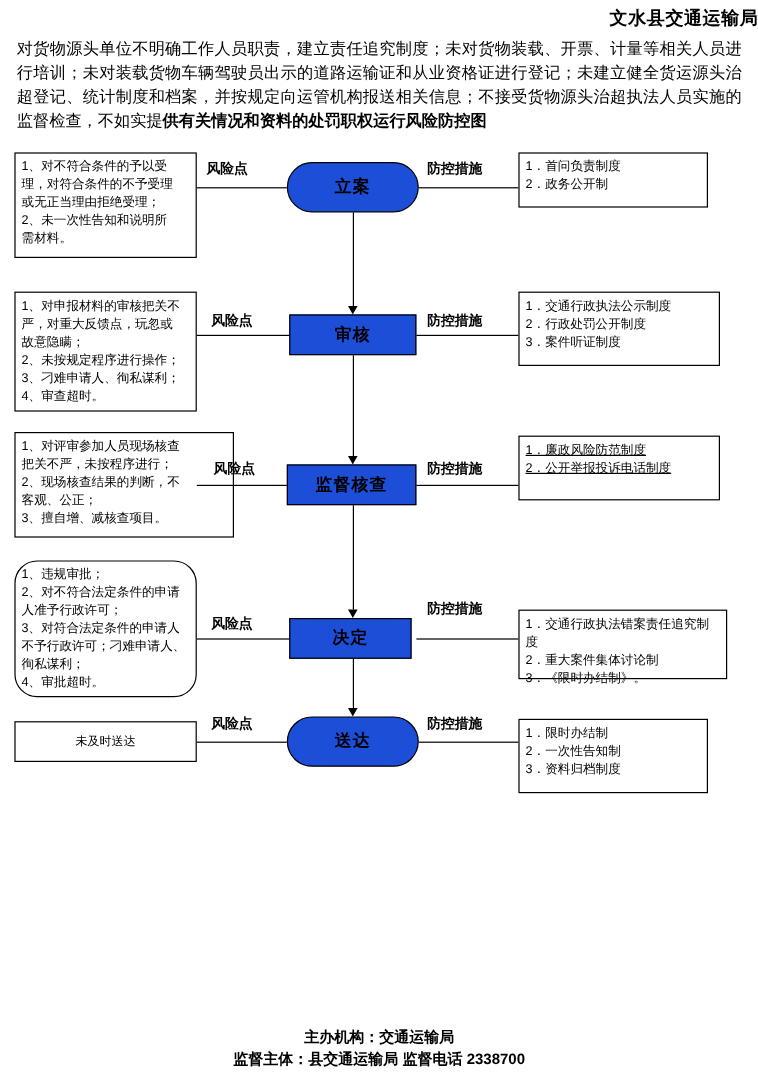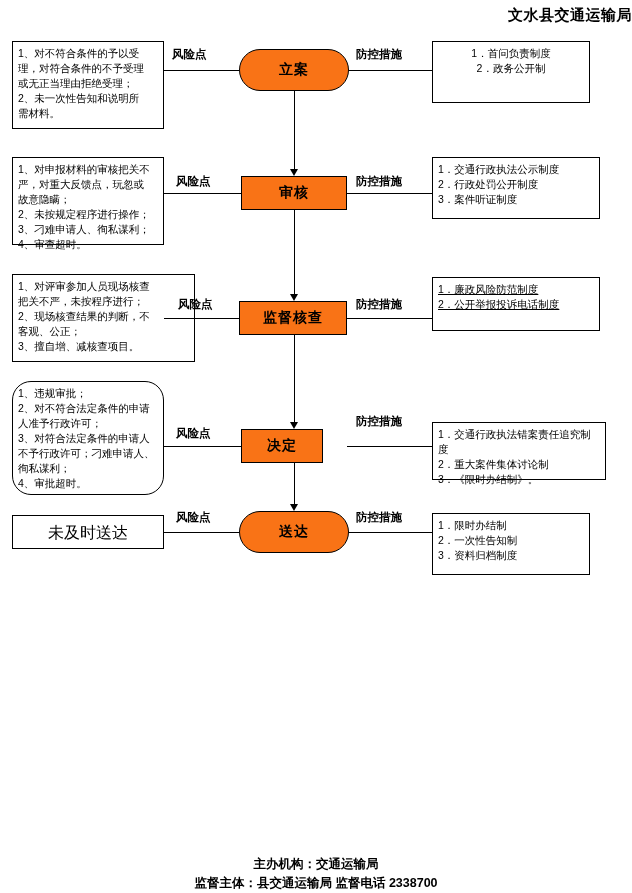--- a/index.html
+++ b/index.html
@@ -49,21 +49,21 @@
     background: #fff;
     box-sizing: border-box;
     font-size: 10.5px;
     line-height: 15px;
     padding: 4px 5px;
     white-space: pre-line;
   }
   .stage {
     position: absolute;
     border: 1px solid #000;
-    background: #f97316;
+    background: #1d4ed8;
     box-sizing: border-box;
     display: flex;
     align-items: center;
     justify-content: center;
     font-size: 14px;
     font-weight: bold;
     letter-spacing: 1px;
   }
   .stage.round {
     border-radius: 24px;
@@ -103,37 +103,40 @@
     font-weight: bold;
   }
 </style>
 </head>
 <body>
 
 <div class="page">
 
   <div class="title">文水县交通运输局</div>
 
+  <div class="intro">
+    <span>对货物源头单位不明确工作人员职责，建立责任追究制度；未对货物装载、开票、计量等相关人员进行培训；未对装载货物车辆驾驶员出示的道路运输证和从业资格证进行登记；未建立健全货运源头治超登记、统计制度和档案，并按规定向运管机构报送相关信息；不接受货物源头治超执法人员实施的监督检查，不如实提</span><span class="tail">供有关情况和资料的处罚职权运行风险防控图</span>
+  </div>
 
   <div class="diagram">
 
     <div class="box" style="left:12px; top:12px; width:152px; height:88px;">1、对不符合条件的予以受理，对符合条件的不予受理
 或无正当理由拒绝受理；
 2、未一次性告知和说明所
 需材料。</div>
     <div class="lbl" style="left:172px; top:18px;">风险点</div>
     <div class="stage round" style="left:239px; top:20px; width:110px; height:42px;">立案</div>
     <div class="lbl" style="left:356px; top:18px;">防控措施</div>
-    <div class="box" style="left:432px; top:12px; width:158px; height:62px;text-align:center;">1．首问负责制度
+    <div class="box" style="left:432px; top:12px; width:158px; height:46px;">1．首问负责制度
 2．政务公开制</div>
 
     <div class="line-h" style="left:164px; top:41px; width:75px;"></div>
     <div class="line-h" style="left:349px; top:41px; width:83px;"></div>
 
-    <div class="box" style="left:12px; top:128px; width:152px; height:88px;">1、对申报材料的审核把关不
+    <div class="box" style="left:12px; top:128px; width:152px; height:100px;">1、对申报材料的审核把关不
 严，对重大反馈点，玩忽或
 故意隐瞒；
 2、未按规定程序进行操作；
 3、刁难申请人、徇私谋利；
 4、审查超时。</div>
     <div class="lbl" style="left:176px; top:145px;">风险点</div>
     <div class="stage" style="left:241px; top:147px; width:106px; height:34px;text-align:center;">审核</div>
     <div class="lbl" style="left:356px; top:145px;">防控措施</div>
     <div class="box" style="left:432px; top:128px; width:168px; height:62px;">1．交通行政执法公示制度
 2．行政处罚公开制度
@@ -157,30 +160,30 @@
     <div class="line-h" style="left:347px; top:289px; width:85px;"></div>
 
     <div class="box" style="left:12px; top:352px; width:152px; height:114px;border-radius:19px;">1、违规审批；
 2、对不符合法定条件的申请
 人准予行政许可；
 3、对符合法定条件的申请人
 不予行政许可；刁难申请人、
 徇私谋利；
 4、审批超时。</div>
     <div class="lbl" style="left:176px; top:397px;">风险点</div>
-    <div class="stage" style="left:241px; top:400px; width:82px; height:34px;">决定</div>
+    <div class="stage" style="left:241px; top:400px; width:102px; height:34px;">决定</div>
     <div class="lbl" style="left:356px; top:385px;">防控措施</div>
     <div class="box" style="left:432px; top:393px; width:174px; height:58px;">1．交通行政执法错案责任追究制度
 2．重大案件集体讨论制
 3．《限时办结制》。</div>
 
     <div class="line-h" style="left:164px; top:417px; width:77px;"></div>
     <div class="line-h" style="left:347px; top:417px; width:85px;"></div>
 
-    <div class="box" style="left:12px; top:486px; width:152px; height:34px; display:flex; align-items:center; justify-content:center; font-size:16px;">未及时送达</div>
+    <div class="box" style="left:12px; top:486px; width:152px; height:34px; display:flex; align-items:center; justify-content:center; font-size:10px;">未及时送达</div>
     <div class="lbl" style="left:176px; top:481px;">风险点</div>
     <div class="stage round" style="left:239px; top:482px; width:110px; height:42px;">送达</div>
     <div class="lbl" style="left:356px; top:481px;">防控措施</div>
     <div class="box" style="left:432px; top:484px; width:158px; height:62px;">1．限时办结制
 2．一次性告知制
 3．资料归档制度</div>
 
     <div class="line-h" style="left:164px; top:503px; width:75px;"></div>
     <div class="line-h" style="left:349px; top:503px; width:83px;"></div>
 

